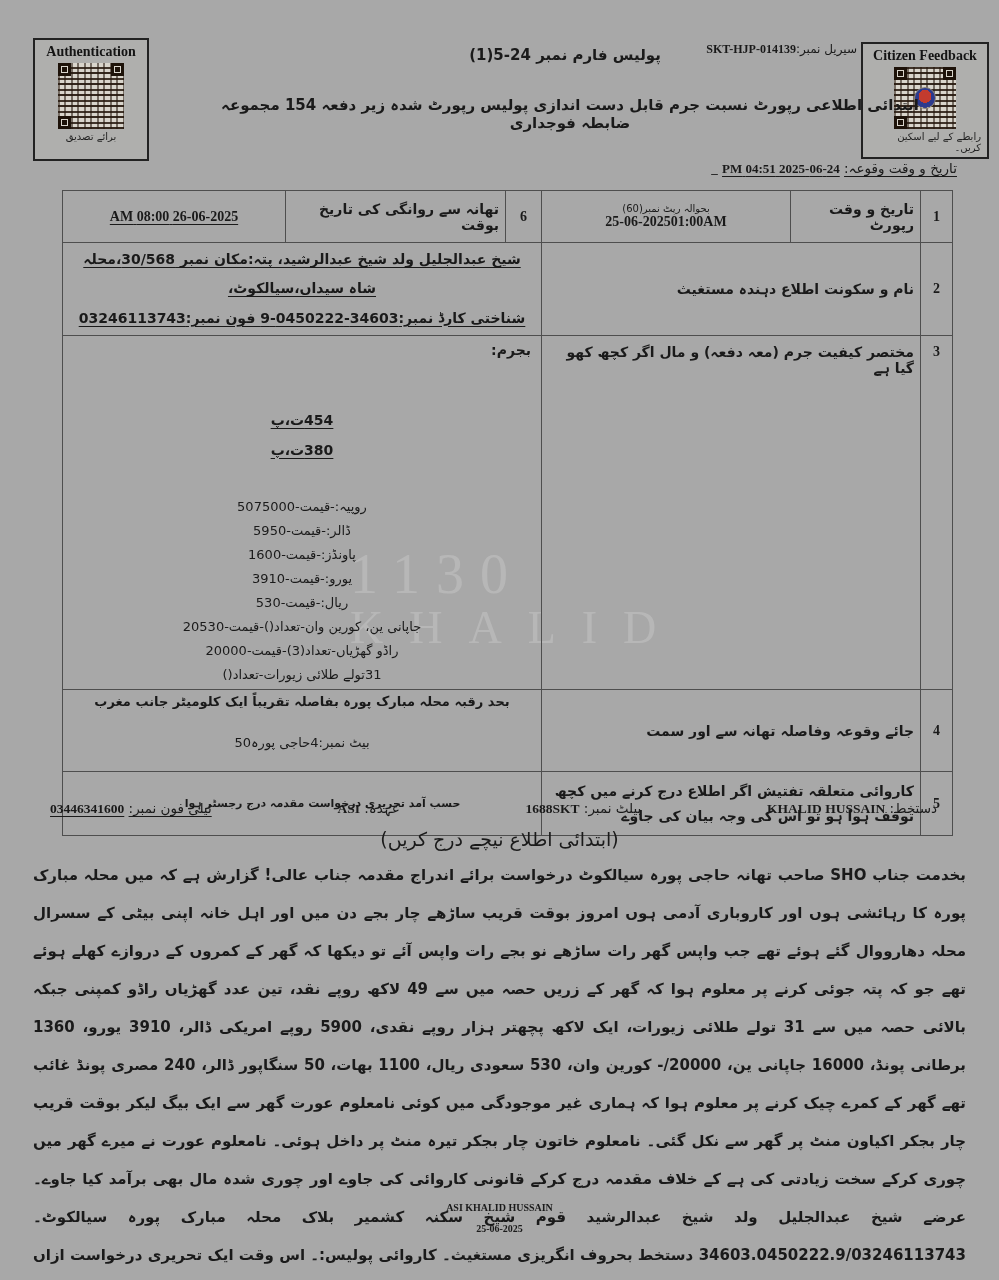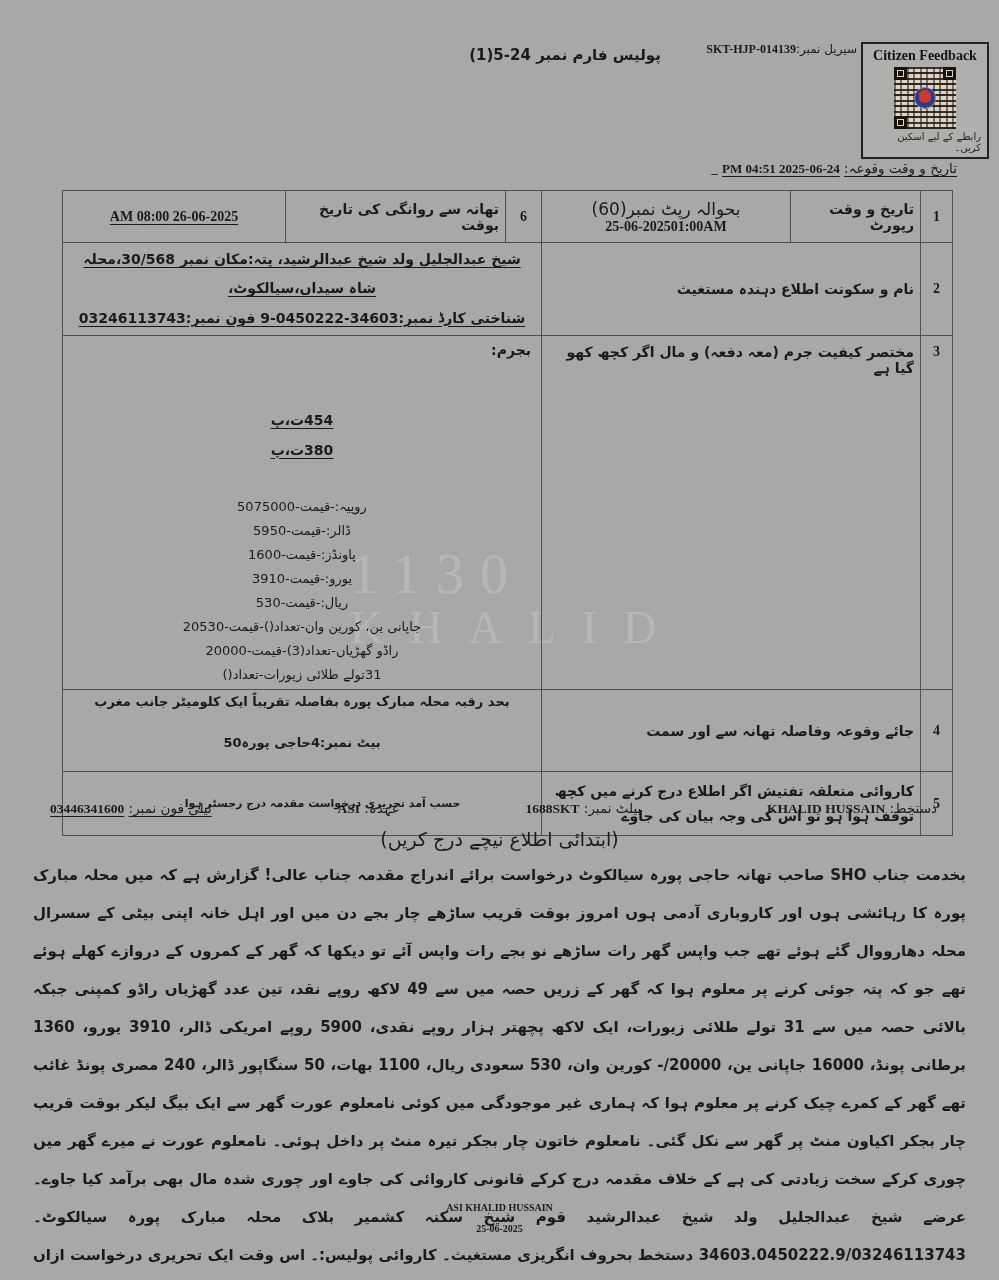--- a/index.html
+++ b/index.html
@@ -74,21 +74,21 @@
   td.no{text-align:center;font-family:"Liberation Serif","DejaVu Serif",serif;font-weight:700;font-size:15px;}
   td.lbl{font-weight:700;text-align:right;}
   td.val{text-align:center;}
   .dt{font-family:"Liberation Serif","DejaVu Serif",serif;font-weight:700;font-size:14px;}
   .small-lbl{font-size:12.5px;line-height:1.8;}
   .crime-head{text-align:right;font-weight:700;padding:4px 4px 0 0;}
   .sections{margin-top:48px;line-height:2.1;font-weight:700;}
   .items{margin-top:30px;line-height:1.85;font-size:13px;}
   .addr{line-height:2.1;font-size:13.5px;font-weight:700;}
   .r4l1{margin-top:2px;font-size:13px;font-weight:700;}
-  .r4l2{margin-top:26px;font-size:13px;font-weight:700;}
+  .r4l2{margin-top:26px;font-size:13px;font-weight:400;}
 
   
   .officer{
     position:absolute;top:800px;left:50px;right:62px;z-index:1;
     display:flex;justify-content:space-between;align-items:baseline;
     direction:rtl;font-size:13.5px;
   }
   .officer .lat{font-size:13.5px;}
   .body-note{position:absolute;top:828px;left:0;width:100%;text-align:center;font-size:19px;font-weight:400;z-index:1;}
 
@@ -102,36 +102,46 @@
   
   .sig{position:absolute;top:1202px;left:0;width:100%;text-align:center;z-index:1;
        font-family:"Liberation Serif","DejaVu Serif",serif;font-weight:700;font-size:10px;}
   .sig .date{margin-top:10px;}
 </style>
 </head>
 <body>
 
 <div class="page">
 
+  <div class="qrbox" style="top:38px;left:33px;width:100px;height:112px;">
+    <div class="title">Authentication</div>
+    <div class="qr" style="width:66px;height:66px;">
+      <div class="fin tl"></div>
+      <div class="fin tr"></div>
+      <div class="fin bl"></div>
+    </div>
+    <div class="qr-caption ur">برائے تصدیق</div>
+  </div>
 
   <div class="qrbox" style="top:42px;right:10px;width:112px;height:106px;">
     <div class="title">Citizen Feedback</div>
     <div class="qr" style="width:62px;height:62px;">
       <div class="fin tl"></div>
       <div class="fin tr"></div>
       <div class="fin bl"></div>
       <div class="qr-badge"></div>
     </div>
     <div class="qr-caption ur">رابطے کے لیے اسکین کریں۔</div>
   </div>
 
   <div class="form-no ur">پولیس فارم نمبر 24-5(1)</div>
   <div class="serial ur">
     <span>سیریل نمبر:</span><span class="lat" style="font-size:12px;">SKT-HJP-014139</span>
   </div>
+  <div class="subtitle ur">ابتدائی اطلاعی رپورٹ نسبت جرم قابل دست اندازی پولیس رپورٹ شدہ زیر دفعہ 154 مجموعہ ضابطہ فوجداری</div>
 
   <div class="meta ur">
     <span class="grp">
       <span class="u">تاریخ و وقت وقوعہ:</span> <span class="lat u">24-06-2025 04:51 PM</span> <span class="lat">_</span>
     </span>
   </div>
 
   <div class="watermark">
     <div class="w1">1130</div>
     <div class="w2">KHALID</div>
@@ -144,21 +154,21 @@
         <col style="width:249px;">
       <col style="width:36px;">
         <col style="width:220px;">
         <col style="width:223px;">
     </colgroup>
     <tbody>
         <tr style="height:52px;">
       <td class="no">1</td>
       <td class="lbl">تاریخ و وقت رپورٹ</td>
       <td class="val">
-        <div style="font-size:17px;">بحوالہ رپٹ نمبر(60)</div>
+        <div style="font-size:10px;">بحوالہ رپٹ نمبر(60)</div>
         <div class="dt">25-06-202501:00AM</div>
       </td>
       <td class="no">6</td>
       <td class="lbl">تھانہ سے روانگی کی تاریخ بوقت</td>
       <td class="val">
         <span class="dt u">26-06-2025 08:00 AM</span>
       </td>
     </tr>
     <tr style="height:62px;">
       <td class="no">2</td>

